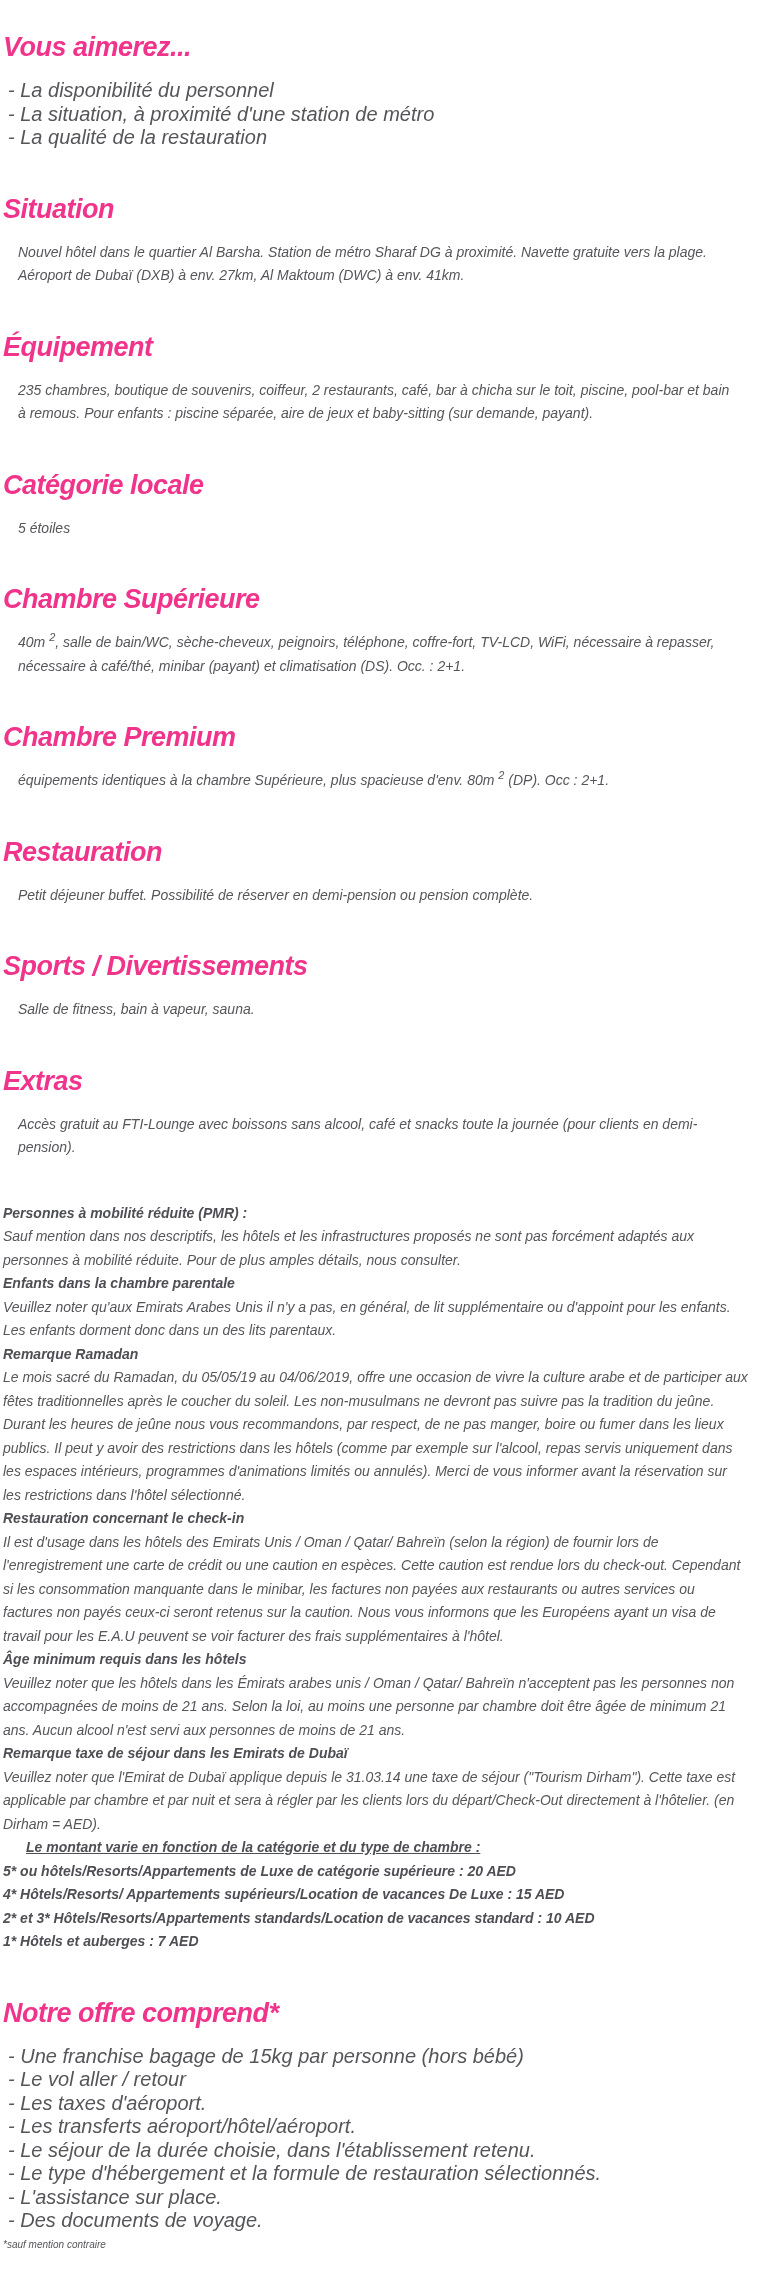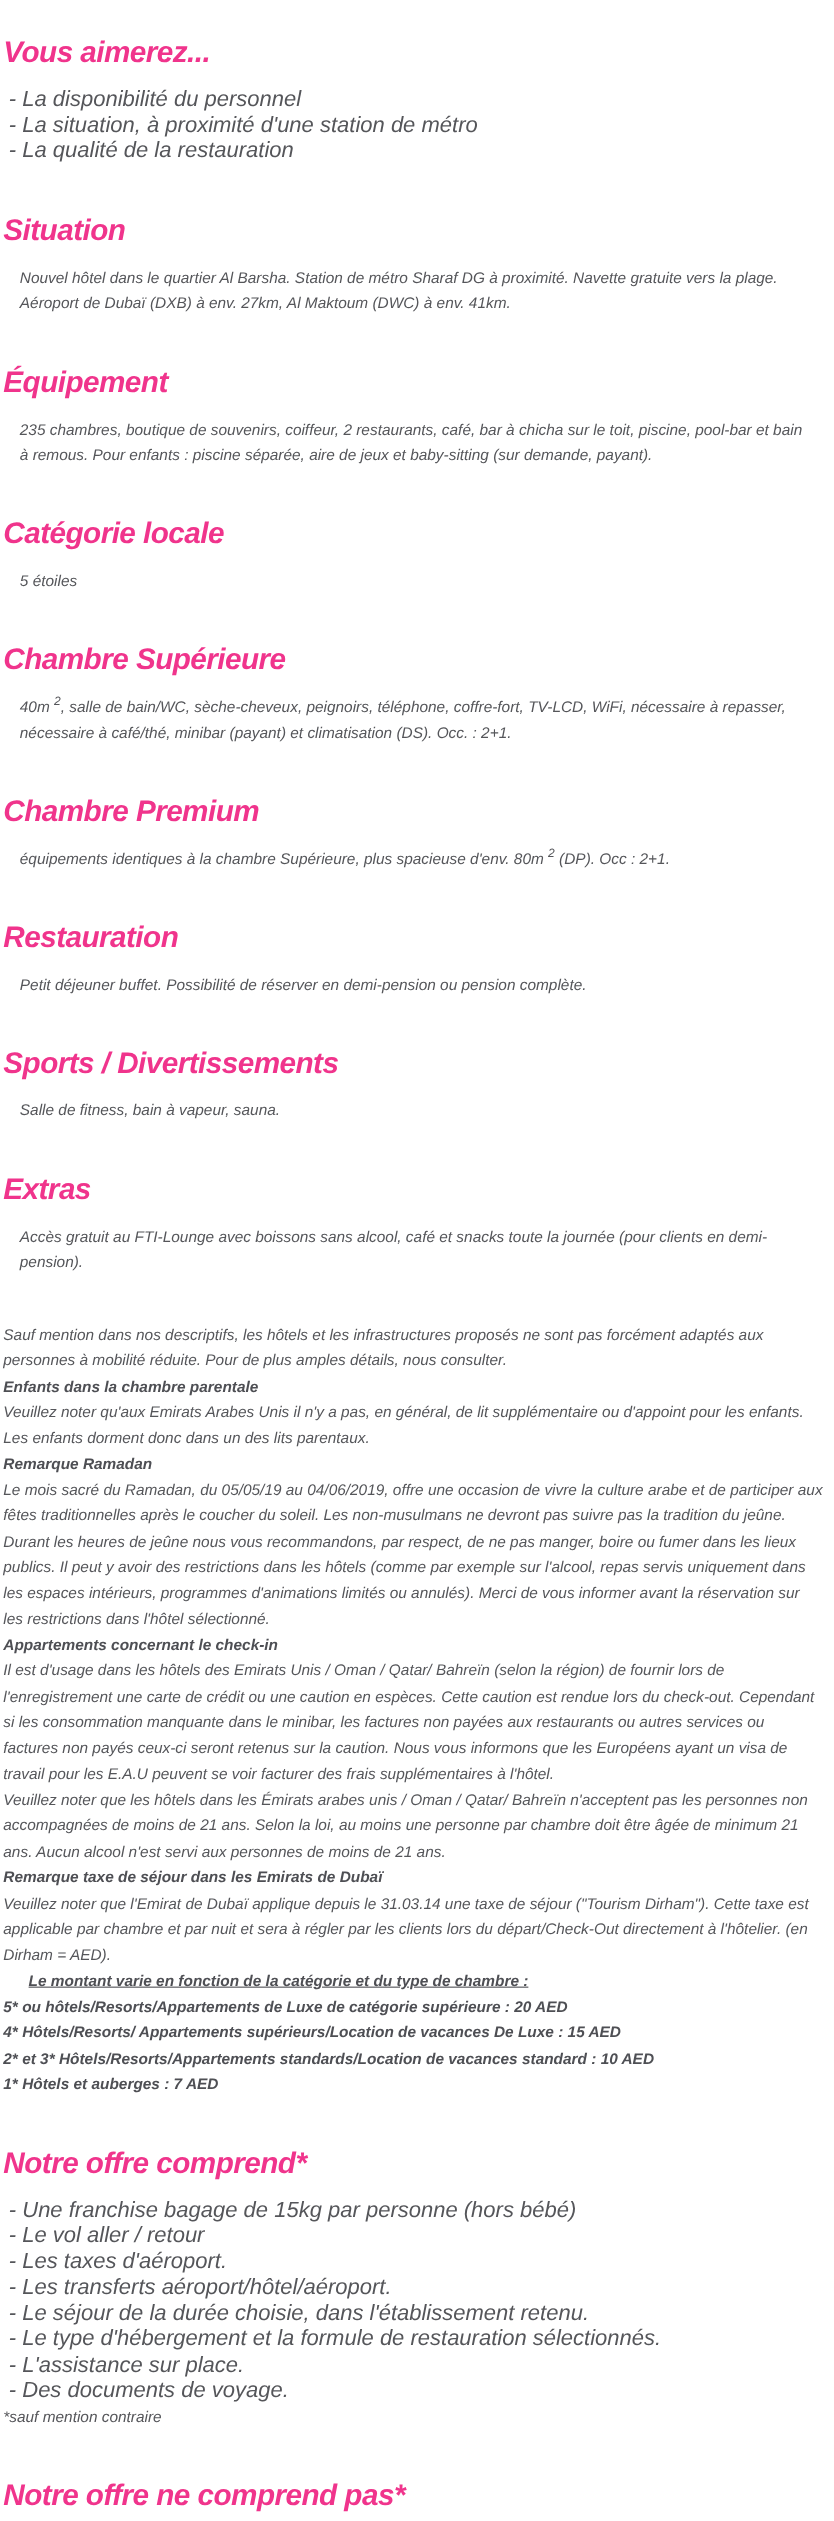--- a/index.html
+++ b/index.html
@@ -36,21 +36,21 @@
     margin: 15px;
   }
   .dash-list {
     list-style: none;
     margin: 0;
     padding: 0 0 0 5px;
     font-size: 20px;
     line-height: 23.5px;
   }
   .footnote {
-    font-size: 14px;
+    font-size: 10px;
     line-height: 23.5px;
     margin: 0;
   }
   .info-block {
     margin-top: 42px;
   }
   .info-line {
     font-size: 14px;
     line-height: 23.5px;
     margin: 0;
@@ -116,27 +116,29 @@
     <h2 class="section-title">Sports / Divertissements</h2>
     <p class="body-text">Salle de fitness, bain à vapeur, sauna.</p>
   </section>
 
   <section>
     <h2 class="section-title">Extras</h2>
     <p class="body-text">Accès gratuit au FTI-Lounge avec boissons sans alcool, café et snacks toute la journée (pour clients en demi-pension).</p>
   </section>
 
   <section class="info-block">
+    <p class="info-line info-bold">Personnes à mobilité réduite (PMR) :</p>
     <p class="info-line">Sauf mention dans nos descriptifs, les hôtels et les infrastructures proposés ne sont pas forcément adaptés aux personnes à mobilité réduite. Pour de plus amples détails, nous consulter.</p>
     <p class="info-line info-bold">Enfants dans la chambre parentale</p>
     <p class="info-line">Veuillez noter qu'aux Emirats Arabes Unis il n'y a pas, en général, de lit supplémentaire ou d'appoint pour les enfants. Les enfants dorment donc dans un des lits parentaux.</p>
     <p class="info-line info-bold">Remarque Ramadan</p>
     <p class="info-line">Le mois sacré du Ramadan, du 05/05/19 au 04/06/2019, offre une occasion de vivre la culture arabe et de participer aux fêtes traditionnelles après le coucher du soleil. Les non-musulmans ne devront pas suivre pas la tradition du jeûne. Durant les heures de jeûne nous vous recommandons, par respect, de ne pas manger, boire ou fumer dans les lieux publics. Il peut y avoir des restrictions dans les hôtels (comme par exemple sur l'alcool, repas servis uniquement dans les espaces intérieurs, programmes d'animations limités ou annulés). Merci de vous informer avant la réservation sur les restrictions dans l'hôtel sélectionné.</p>
-    <p class="info-line info-bold">Appartements concernant le check-in</p>
+    <p class="info-line info-bold">Restauration concernant le check-in</p>
     <p class="info-line">Il est d'usage dans les hôtels des Emirats Unis / Oman / Qatar/ Bahreïn (selon la région) de fournir lors de l'enregistrement une carte de crédit ou une caution en espèces. Cette caution est rendue lors du check-out. Cependant si les consommation manquante dans le minibar, les factures non payées aux restaurants ou autres services ou factures non payés ceux-ci seront retenus sur la caution. Nous vous informons que les Européens ayant un visa de travail pour les E.A.U peuvent se voir facturer des frais supplémentaires à l'hôtel.</p>
+    <p class="info-line info-bold">Âge minimum requis dans les hôtels</p>
     <p class="info-line">Veuillez noter que les hôtels dans les Émirats arabes unis / Oman / Qatar/ Bahreïn n'acceptent pas les personnes non accompagnées de moins de 21 ans. Selon la loi, au moins une personne par chambre doit être âgée de minimum 21 ans. Aucun alcool n'est servi aux personnes de moins de 21 ans.</p>
     <p class="info-line info-bold">Remarque taxe de séjour dans les Emirats de Dubaï</p>
     <p class="info-line">Veuillez noter que l'Emirat de Dubaï applique depuis le 31.03.14 une taxe de séjour ("Tourism Dirham"). Cette taxe est applicable par chambre et par nuit et sera à régler par les clients lors du départ/Check-Out directement à l'hôtelier. (en Dirham = AED).</p>
     <p class="info-line info-bold u-underline">Le montant varie en fonction de la catégorie et du type de chambre :</p>
     <p class="info-line info-bold">5* ou hôtels/Resorts/Appartements de Luxe de catégorie supérieure : 20 AED</p>
     <p class="info-line info-bold">4* Hôtels/Resorts/ Appartements supérieurs/Location de vacances De Luxe : 15 AED</p>
     <p class="info-line info-bold">2* et 3* Hôtels/Resorts/Appartements standards/Location de vacances standard : 10 AED</p>
     <p class="info-line info-bold">1* Hôtels et auberges : 7 AED</p>
   </section>
 

